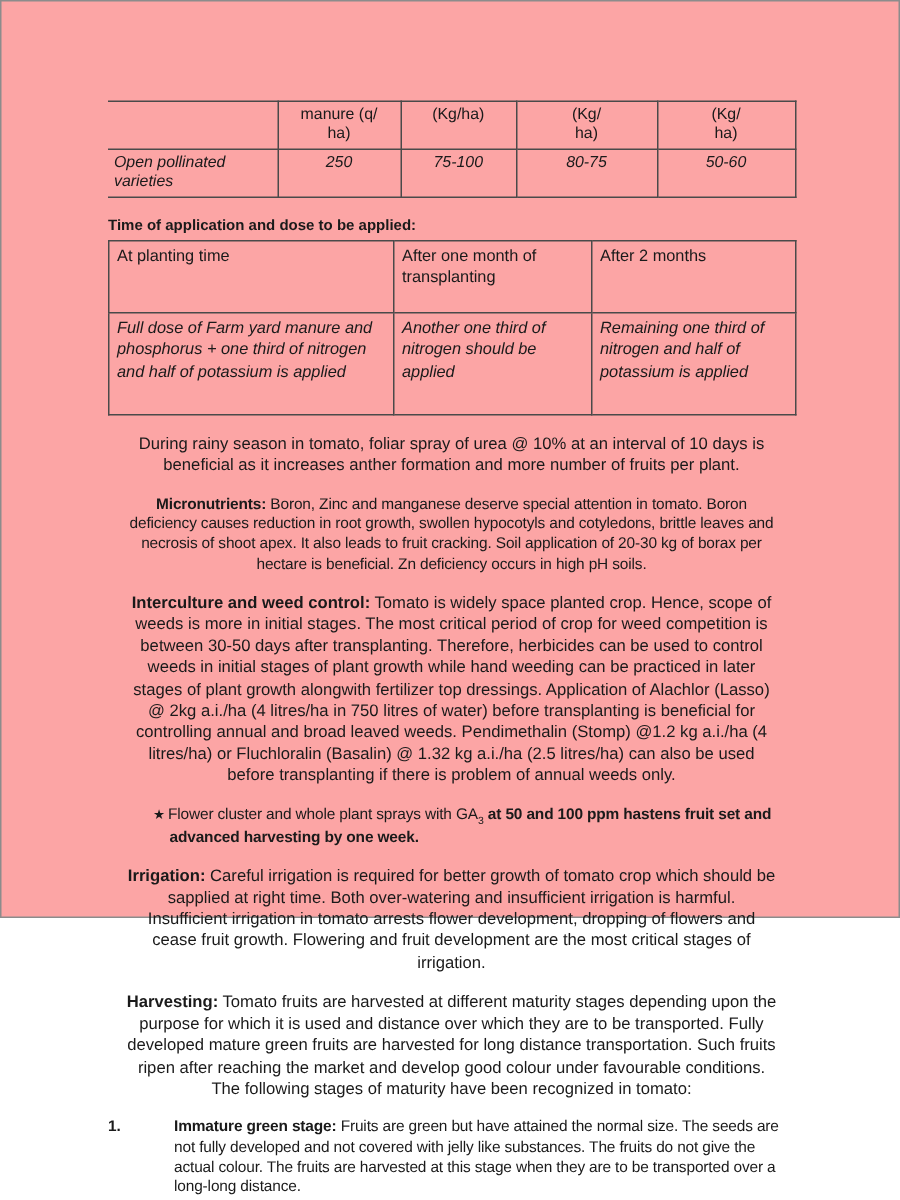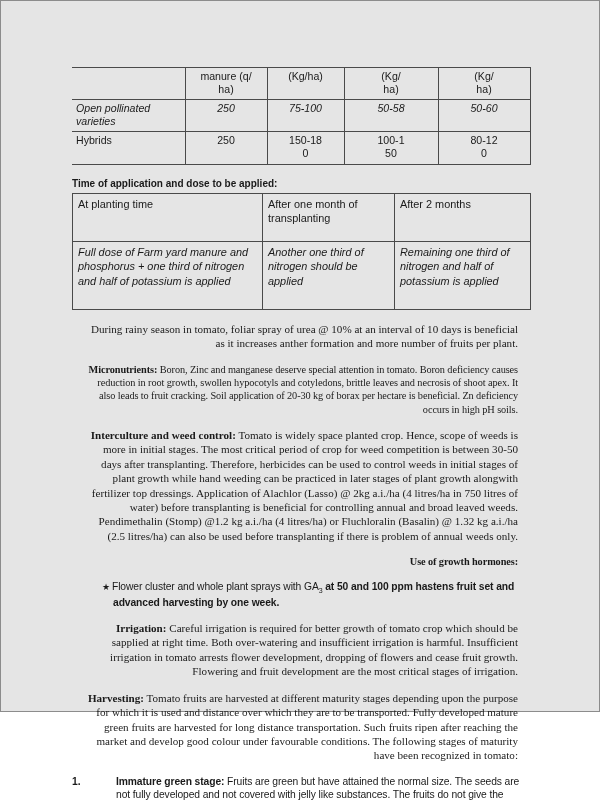--- a/index.html
+++ b/index.html
@@ -11,23 +11,23 @@
     width: 600px;
     height: 800px;
     font-family: "Liberation Sans", sans-serif;
     color: #1a1a1a;
     overflow: hidden;
   }
   .page {
     position: relative;
     box-sizing: border-box;
     width: 600px;
-    height: 712px;
+    height: 612px;
     border: 1px solid #8c8c8c;
-    background: #e5e5e5;
+    background: #fca5a5;
     padding: 12px;
   }
   .content {
     position: absolute;
     left: 71px;
     top: 0;
     width: 458px;
   }
 
   
@@ -78,22 +78,21 @@
   #table-application-time tr.row-body td { height: 60px; font-style: italic; }
 
   
   .body-block {
     margin-top: 9px;
   }
   p.para {
     margin: 12px;
     font-size: 11.1px;
     line-height: 1.30;
-    text-align: right;
-    font-family: Liberation Serif, serif;
+    text-align: center;
   }
   p.para.dense {
     font-size: 10.3px;
     line-height: 1.29;
     letter-spacing: -0.1px;
   }
   .lead {
     font-weight: bold;
   }
   .bullet-list {
@@ -169,40 +168,24 @@
             <span>ha)</span>
           </td>
         </tr>
         <tr class="row-open">
           <td class="label-cell">Open pollinated varieties</td>
           <td class="num-cell">250</td>
           <td class="num-cell">
             <span>75-100</span>
           </td>
           <td class="num-cell">
-            <span>50-58</span>
+            <span>80-75</span>
           </td>
           <td class="num-cell">
             <span>50-60</span>
-          </td>
-        </tr>
-        <tr class="row-hybrid">
-          <td class="label-cell">Hybrids</td>
-          <td class="num-cell">250</td>
-          <td class="num-cell">
-            <span>150-18</span><br>
-            <span>0</span>
-          </td>
-          <td class="num-cell">
-            <span>100-1</span><br>
-            <span>50</span>
-          </td>
-          <td class="num-cell">
-            <span>80-12</span><br>
-            <span>0</span>
           </td>
         </tr>
       </tbody>
     </table>
 
     <div class="tbl-heading">Time of application and dose to be applied:</div>
 
     <table class="doc-table" id="table-application-time">
       <colgroup>
         <col style="width:190px">
@@ -224,21 +207,20 @@
     </table>
 
     <div class="body-block">
 
       <p class="para">During rainy season in tomato, foliar spray of urea @ 10% at an interval of 10 days is beneficial as it increases anther formation and more number of fruits per plant.</p>
 
       <p class="para dense"><span class="lead">Micronutrients:</span><span> Boron, Zinc and manganese deserve special attention in tomato. Boron deficiency causes reduction in root growth, swollen hypocotyls and cotyledons, brittle leaves and necrosis of shoot apex. It also leads to fruit cracking. Soil application of 20-30 kg of borax per hectare is beneficial. Zn deficiency occurs in high pH soils.</span></p>
 
       <p class="para"><span class="lead">Interculture and weed control:</span><span> Tomato is widely space planted crop. Hence, scope of weeds is more in initial stages. The most critical period of crop for weed competition is between 30-50 days after transplanting. Therefore, herbicides can be used to control weeds in initial stages of plant growth while hand weeding can be practiced in later stages of plant growth alongwith fertilizer top dressings. Application of Alachlor (Lasso) @ 2kg a.i./ha (4 litres/ha in 750 litres of water) before transplanting is beneficial for controlling annual and broad leaved weeds. Pendimethalin (Stomp) @1.2 kg a.i./ha (4 litres/ha) or Fluchloralin (Basalin) @ 1.32 kg a.i./ha (2.5 litres/ha) can also be used before transplanting if there is problem of annual weeds only.</span></p>
 
-      <p class="para dense"><span class="lead">Use of growth hormones:</span></p>
 
       <ul class="bullet-list">
         <li><span class="star">★</span><span>Flower cluster and whole plant sprays with GA</span><span class="sub">3</span><span class="lead"> at 50 and 100 ppm hastens fruit set and advanced harvesting by one week.</span></li>
       </ul>
 
       <p class="para"><span class="lead">Irrigation:</span><span> Careful irrigation is required for better growth of tomato crop which should be sapplied at right time. Both over-watering and insufficient irrigation is harmful. Insufficient irrigation in tomato arrests flower development, dropping of flowers and cease fruit growth. Flowering and fruit development are the most critical stages of irrigation.</span></p>
 
       <p class="para"><span class="lead">Harvesting:</span><span> Tomato fruits are harvested at different maturity stages depending upon the purpose for which it is used and distance over which they are to be transported. Fully developed mature green fruits are harvested for long distance transportation. Such fruits ripen after reaching the market and develop good colour under favourable conditions.  The following stages of maturity have been recognized in tomato:</span></p>
 
       <ol class="num-list">

